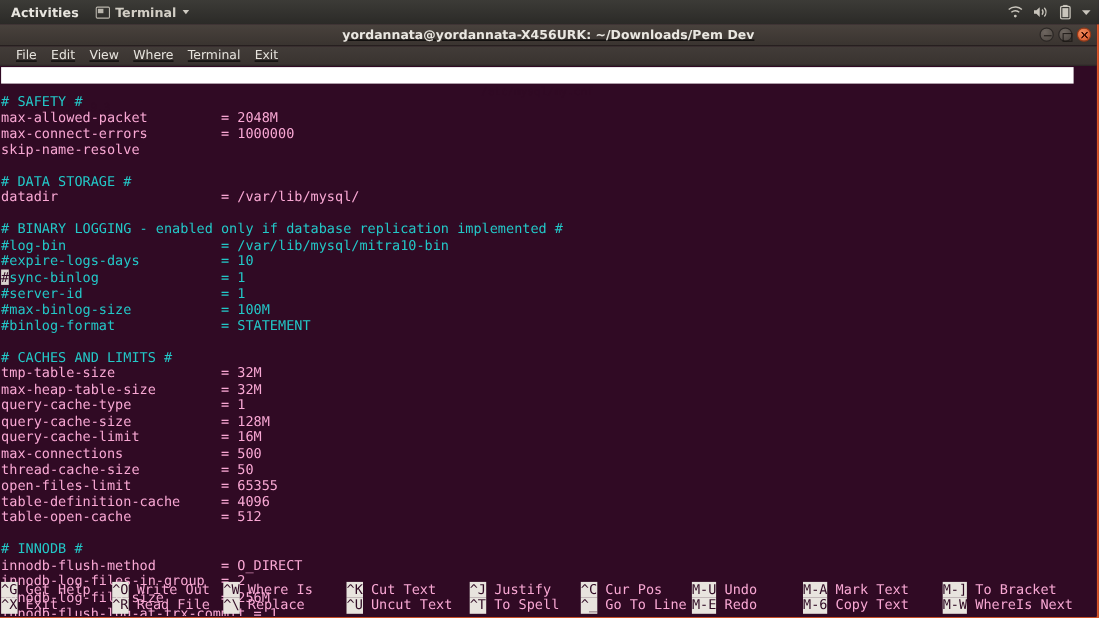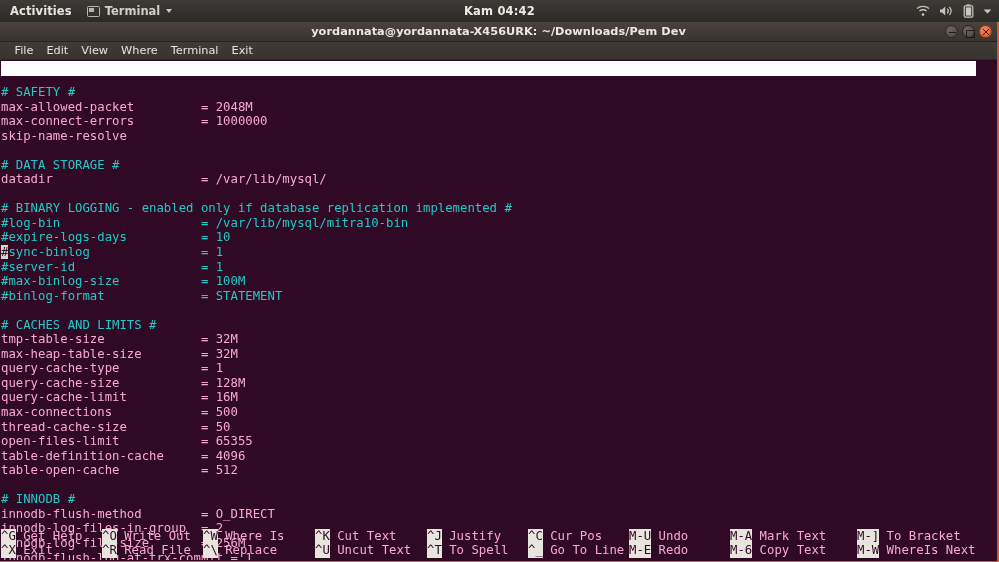--- a/index.html
+++ b/index.html
@@ -80,20 +80,21 @@
 
   
   #window {
     position: absolute;
     top: 22px; left: 0;
     width: 999px; height: 540px;
     background: #300a24;
     border-right: 2px solid #d8572a;
     border-bottom: 1px solid #d8572a;
     z-index: 10;
+    text-decoration: underline;
   }
 
   #titlebar {
     position: relative;
     height: 20px;
     background: linear-gradient(#49423d, #3a3430);
     border-bottom: 1px solid #262220;
     display: flex;
     align-items: center;
     justify-content: center;
@@ -236,21 +237,20 @@
 </head>
 <body>
 
 <div id="topbar">
   <div id="activities">Activities</div>
   <div id="app-menu">
     <span class="app-ico"></span>
     <span>Terminal</span>
     <span class="caret-dn"></span>
   </div>
-  <div id="clock">Kam 04:42</div>
   <div id="tray">
     <span>
       <svg width="14" height="12" viewBox="0 0 14 12">
         <path d="M1 3.6 A9 9 0 0 1 13 3.6" stroke="#c9c5bc" stroke-width="1.3" fill="none"></path>
         <path d="M3.4 6.1 A6 6 0 0 1 10.6 6.1" stroke="#c9c5bc" stroke-width="1.3" fill="none"></path>
         <circle cx="7" cy="9.6" r="1.3" fill="#c9c5bc"></circle>
       </svg>
     </span>
     <span>
       <svg width="15" height="12" viewBox="0 0 15 12">

